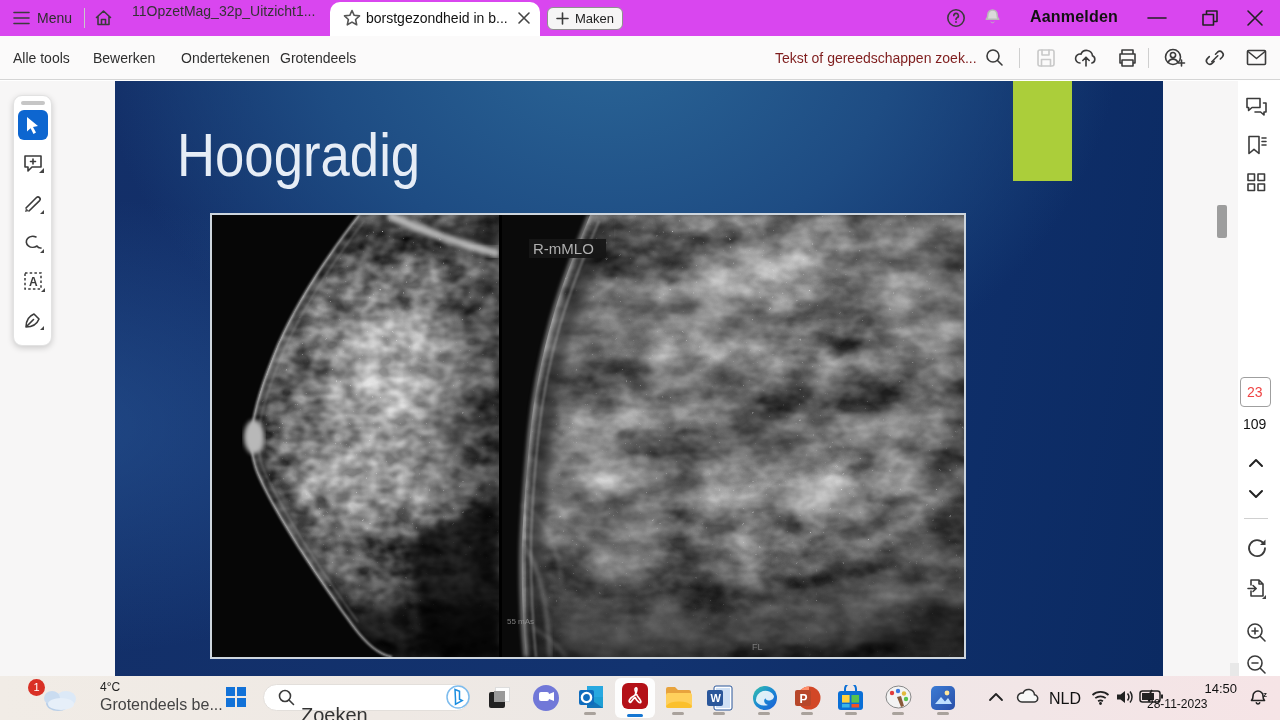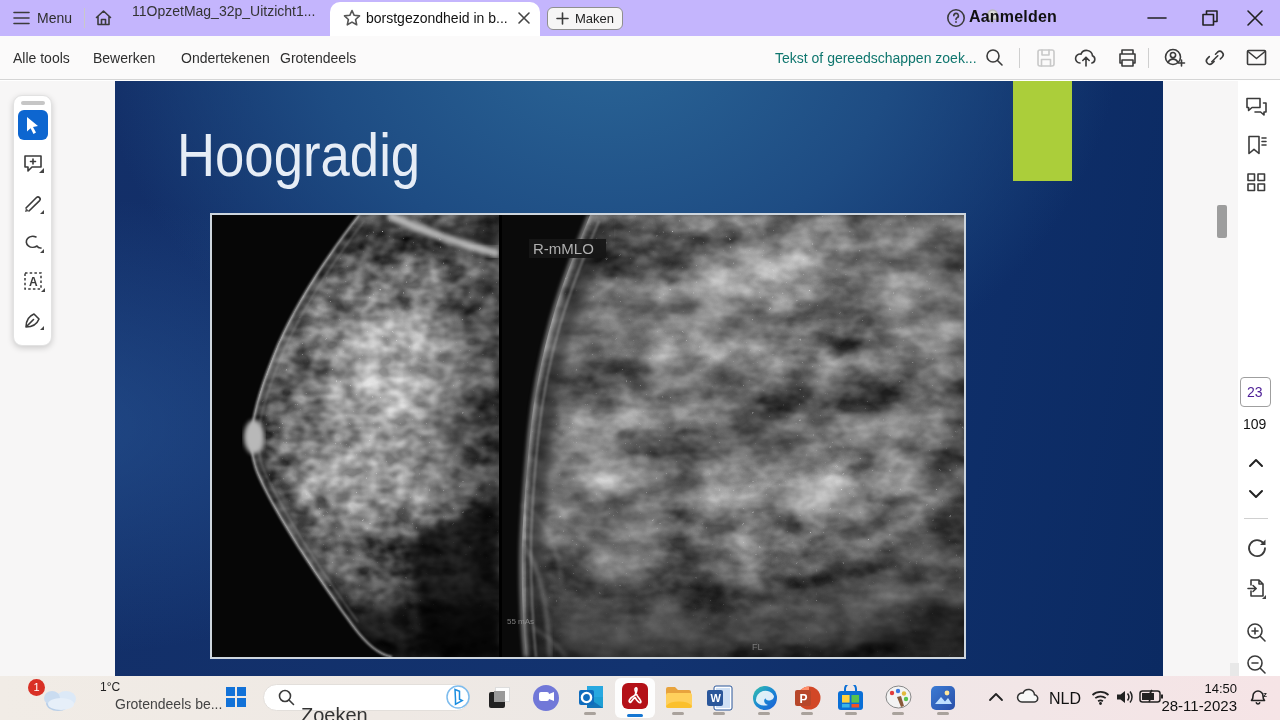--- a/index.html
+++ b/index.html
@@ -1,19 +1,19 @@
 <!DOCTYPE html>
 <html><head>
 <meta charset="utf-8">
 <style>
   * { margin:0; padding:0; box-sizing:border-box; }
   html,body { width:1280px; height:720px; overflow:hidden; font-family:"Liberation Sans", sans-serif; }
   .abs { position:absolute; }
   
-  #titlebar { position:absolute; left:0; top:0; width:1280px; height:36px; background:#c4b5fd; }
+  #titlebar { position:absolute; left:0; top:0; width:1280px; height:36px; background:#d946ef; }
   #toolbar { position:absolute; left:0; top:36px; width:1280px; height:44px; background:#fbfafa; border-bottom:1px solid #d5d5d5; }
   #canvas { position:absolute; left:0; top:81px; width:1238px; height:595px; background:#f7f6f6; }
   #taskbar { position:absolute; left:0; top:676px; width:1280px; height:44px; background:linear-gradient(90deg,#f1ece6 0%,#efe9e4 30%,#ece8e6 55%,#f2e6e7 80%,#f6e4e6 100%); }
   .tbtxt { font-size:14px; color:#2e2e2e; }
   #slide { position:absolute; left:115px; top:81px; width:1048px; height:595px;
      background:
        radial-gradient(ellipse 70% 100% at 47% -10%, #2b6798 0%, #1e4c83 40%, rgba(20,60,110,0) 70%),
        radial-gradient(ellipse 55% 55% at -5% 58%, rgba(45,95,160,0.5) 0%, rgba(45,95,160,0) 70%),
        linear-gradient(100deg, #132f68 0%, #123370 55%, #0b2a62 100%);
   }
@@ -48,39 +48,39 @@
 
   <svg class="abs" style="left:946px;top:8px" width="20" height="20">
       <circle class="ico" cx="10" cy="10" r="8.2"></circle>
       <path class="ico" d="M7.8 7.6 a2.3 2.3 0 1 1 3.2 2.2 c-0.8 0.35 -1 0.8 -1 1.6"></path>
       <circle cx="10" cy="14" r="0.9" fill="#3b3b3b" stroke="none"></circle>
     </svg>
   <svg class="abs" style="left:983px;top:8px" width="19" height="19">
       <path class="ico" style="stroke:#b9b9b9;fill:#d9d9d9" d="M9.5 2 a4.6 4.6 0 0 1 4.6 4.6 c0 3.4 1.6 4.6 1.6 4.6 H3.3 c0 0 1.6-1.2 1.6-4.6 A4.6 4.6 0 0 1 9.5 2 Z"></path>
       <path style="stroke:#b9b9b9;fill:none" d="M7.8 13.6 a1.8 1.8 0 0 0 3.4 0"></path>
     </svg>
-  <div class="abs" style="left:969px;top:8px;font-size:16px;font-weight:bold;color:#111;letter-spacing:0.2px">Aanmelden</div>
+  <div class="abs" style="left:1030px;top:8px;font-size:16px;font-weight:bold;color:#111;letter-spacing:0.2px">Aanmelden</div>
   <svg class="abs" style="left:1147px;top:10px" width="20" height="16">
       <path class="ico" style="stroke:#222" d="M1 8 H19"></path>
     </svg>
   <svg class="abs" style="left:1200px;top:8px" width="20" height="20">
       <path class="ico" style="stroke:#222" d="M3 6.5 H13.5 V17 H3 Z M6.5 6.5 V3 H17 V13.5 H13.5"></path>
     </svg>
   <svg class="abs" style="left:1246px;top:9px" width="18" height="18">
       <path class="ico" style="stroke:#222" d="M2 2 L16 16 M16 2 L2 16"></path>
     </svg>
 </div>
 
 <div id="toolbar">
   <div class="abs tbtxt" style="left:13px;top:14px">Alle tools</div>
   <div class="abs tbtxt" style="left:93px;top:14px">Bewerken</div>
   <div class="abs tbtxt" style="left:181px;top:14px">Ondertekenen</div>
   <div class="abs tbtxt" style="left:280px;top:14px">Grotendeels</div>
 
-  <div class="abs" style="left:775px;top:14px;font-size:14px;color:#0f766e">Tekst of gereedschappen zoek...</div>
+  <div class="abs" style="left:775px;top:14px;font-size:14px;color:#7f1d1d">Tekst of gereedschappen zoek...</div>
   <svg class="abs" style="left:985px;top:12px" width="19" height="19">
       <circle class="ico" cx="8" cy="8" r="6"></circle>
       <path class="ico" d="M12.5 12.5 L17 17"></path>
     </svg>
   <div class="abs" style="left:1019px;top:12px;width:1px;height:20px;background:#cfcfcf"></div>
   <svg class="abs" style="left:1036px;top:12px" width="20" height="20">
       <g style="stroke:#c9c9c9">
         <rect class="ico" style="stroke:#c9c9c9" x="2" y="2" width="16" height="16" rx="2"></rect>
         <path class="ico" style="stroke:#c9c9c9" d="M6 2 V7 H13 V2 M5.5 18 V11.5 H14.5 V18"></path>
       </g>
@@ -288,21 +288,21 @@
       <path class="ico" d="M3 2.5 h10 v17 l-5-4.2 L3 19.5 Z"></path>
       <path class="ico" d="M16 4 h4 M16 7.5 h4 M16 11 h4"></path>
     </svg>
   <svg class="abs" style="left:1246px;top:172px" width="21" height="21">
       <rect class="ico" x="2" y="2" width="6.5" height="6.5"></rect>
       <rect class="ico" x="12" y="2" width="6.5" height="6.5"></rect>
       <rect class="ico" x="2" y="12" width="6.5" height="6.5"></rect>
       <rect class="ico" x="12" y="12" width="6.5" height="6.5"></rect>
     </svg>
   <div class="abs" style="left:1240px;top:377px;width:31px;height:30px;border:1px solid #9f9f9f;border-radius:4px;background:#fff"></div>
-  <div class="abs" style="left:1247px;top:384px;font-size:14px;color:#4c1d95">23</div>
+  <div class="abs" style="left:1247px;top:384px;font-size:14px;color:#ef4444">23</div>
   <div class="abs" style="left:1243px;top:416px;font-size:14px;color:#111">109</div>
   <svg class="abs" style="left:1248px;top:457px" width="16" height="11">
       <path class="ico" style="stroke:#222;stroke-width:2" d="M2 9 L8 3 L14 9"></path>
     </svg>
   <svg class="abs" style="left:1248px;top:489px" width="16" height="11">
       <path class="ico" style="stroke:#222;stroke-width:2" d="M2 2 L8 8 L14 2"></path>
     </svg>
   <div class="abs" style="left:1244px;top:518px;width:24px;height:1px;background:#d0d0d0"></div>
   <svg class="abs" style="left:1245px;top:536px" width="23" height="23">
       <path class="ico" style="stroke-width:1.8" d="M18.5 7.5 a8 8 0 1 0 1.5 4.7"></path>
@@ -325,22 +325,22 @@
 
 <div id="taskbar">
   <svg class="abs" style="left:42px;top:10px" width="38" height="26">
       <ellipse cx="16" cy="17" rx="12" ry="8" fill="#b9cfe8"></ellipse>
       <ellipse cx="24" cy="13" rx="10" ry="8" fill="#dce9f7"></ellipse>
       <ellipse cx="10" cy="12" rx="8" ry="7" fill="#cadcf0"></ellipse>
       <ellipse cx="19" cy="18" rx="13" ry="6" fill="#e6eff9"></ellipse>
     </svg>
   <circle class="abs"></circle>
   <div class="abs" style="left:28px;top:3px;width:17px;height:17px;border-radius:50%;background:#d93025;color:#fff;font-size:11px;text-align:center;line-height:17px;z-index:3">1</div>
-  <div class="abs" style="left:100px;top:4px;font-size:12px;color:#222">1°C</div>
-  <div class="abs" style="left:115px;top:20px;font-size:14px;color:#444">Grotendeels be...</div>
+  <div class="abs" style="left:100px;top:4px;font-size:12px;color:#222">4°C</div>
+  <div class="abs" style="left:100px;top:20px;font-size:16px;color:#444">Grotendeels be...</div>
 
   <svg class="abs" style="left:226px;top:11px" width="20" height="20">
       <rect x="0" y="0" width="9" height="9" fill="#1272d8"></rect>
       <rect x="11" y="0" width="9" height="9" fill="#1272d8"></rect>
       <rect x="0" y="11" width="9" height="9" fill="#1272d8"></rect>
       <rect x="11" y="11" width="9" height="9" fill="#1272d8"></rect>
     </svg>
   <div class="abs" style="left:263px;top:8px;width:207px;height:27px;border-radius:14px;background:#fff;border:1px solid #e3dfdb"></div>
   <svg class="abs" style="left:278px;top:13px" width="17" height="17">
       <circle class="ico" cx="7" cy="7" r="5.5"></circle>
@@ -463,19 +463,19 @@
       <path d="M2 6.5 h3.5 L10 3 v12 L5.5 11.5 H2 Z" fill="#222"></path>
       <path d="M12.5 5.5 a5.5 5.5 0 0 1 0 7 M15 3.5 a8.5 8.5 0 0 1 0 11" fill="none" stroke="#222" stroke-width="1.5"></path>
     </svg>
   <svg class="abs" style="left:1139px;top:13px" width="25" height="15">
       <rect x="1" y="2" width="20" height="11" rx="2.5" fill="none" stroke="#222" stroke-width="1.5"></rect>
       <rect x="22" y="5.5" width="2" height="4" fill="#222"></rect>
       <rect x="3" y="4" width="12" height="7" fill="#222"></rect>
       <path d="M13 1 l-3.5 6 h3 l-2.5 6" stroke="#222" stroke-width="1.6" fill="none"></path>
     </svg>
   <div class="abs" style="left:1177px;top:5px;font-size:13px;color:#111;width:60px;text-align:right">14:50</div>
-  <div class="abs" style="left:1147px;top:21px;font-size:15px;color:#111;width:90px;text-align:right">28-11-2023</div>
+  <div class="abs" style="left:1147px;top:21px;font-size:12px;color:#111;width:90px;">28-11-2023</div>
   <svg class="abs" style="left:1274px;top:0px" width="6" height="44"></svg>
   <svg class="abs" style="left:1250px;top:13px" width="22" height="19">
       <path class="ico" style="stroke:#222" d="M8 2 a5 5 0 0 1 5 5 c0 3.4 1.5 4.5 1.5 4.5 H1.5 c0 0 1.5-1.1 1.5-4.5 A5 5 0 0 1 8 2 Z M6.3 13.8 a1.8 1.8 0 0 0 3.4 0"></path>
       <text x="13" y="8" font-size="8" fill="#222" font-weight="bold" font-family="Liberation Sans">z</text>
     </svg>
 </div>
 
 </body></html>

